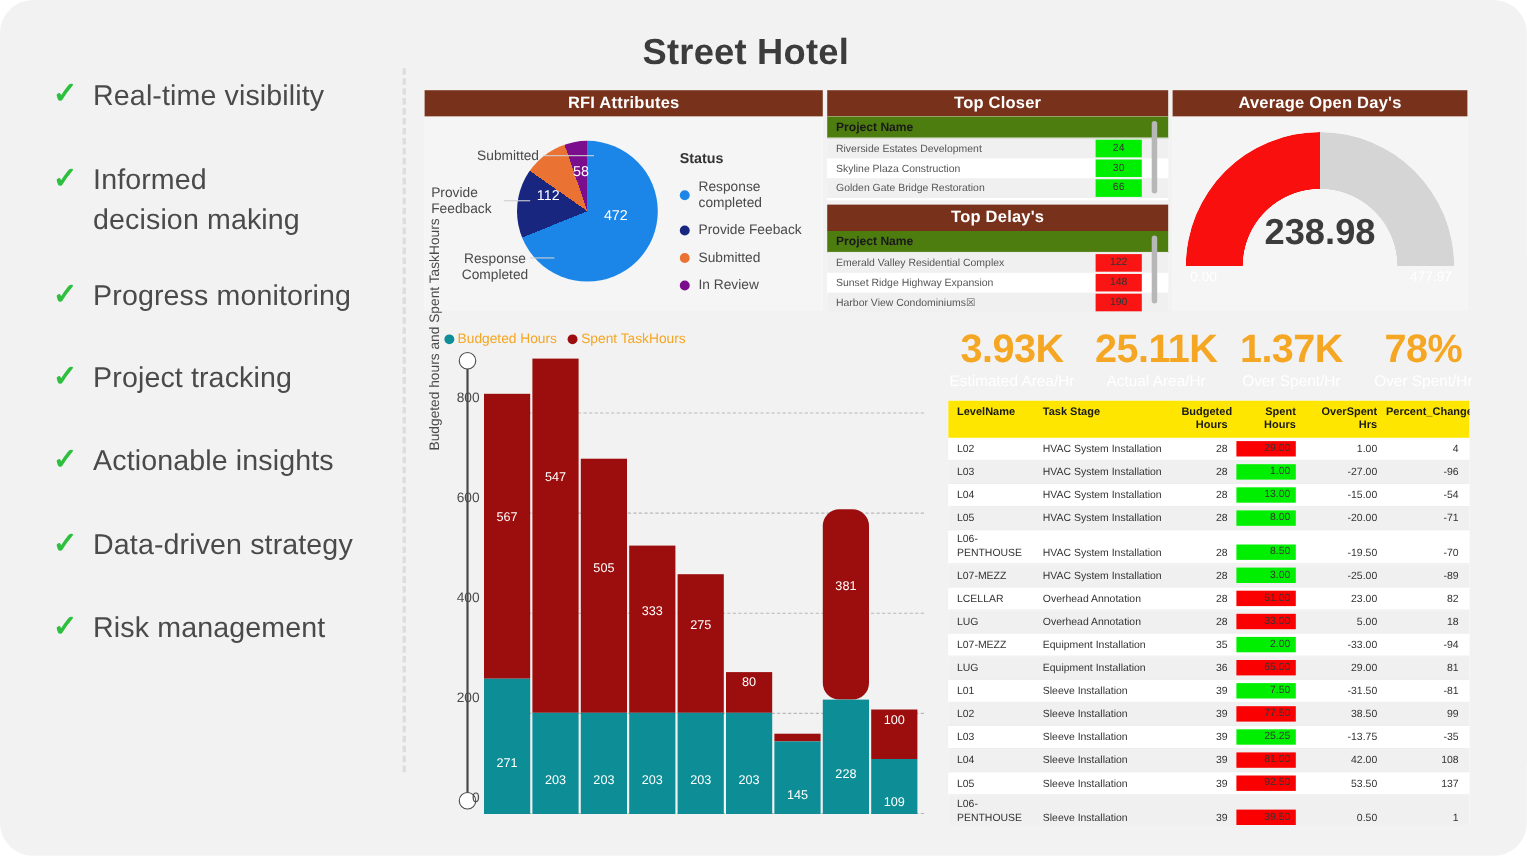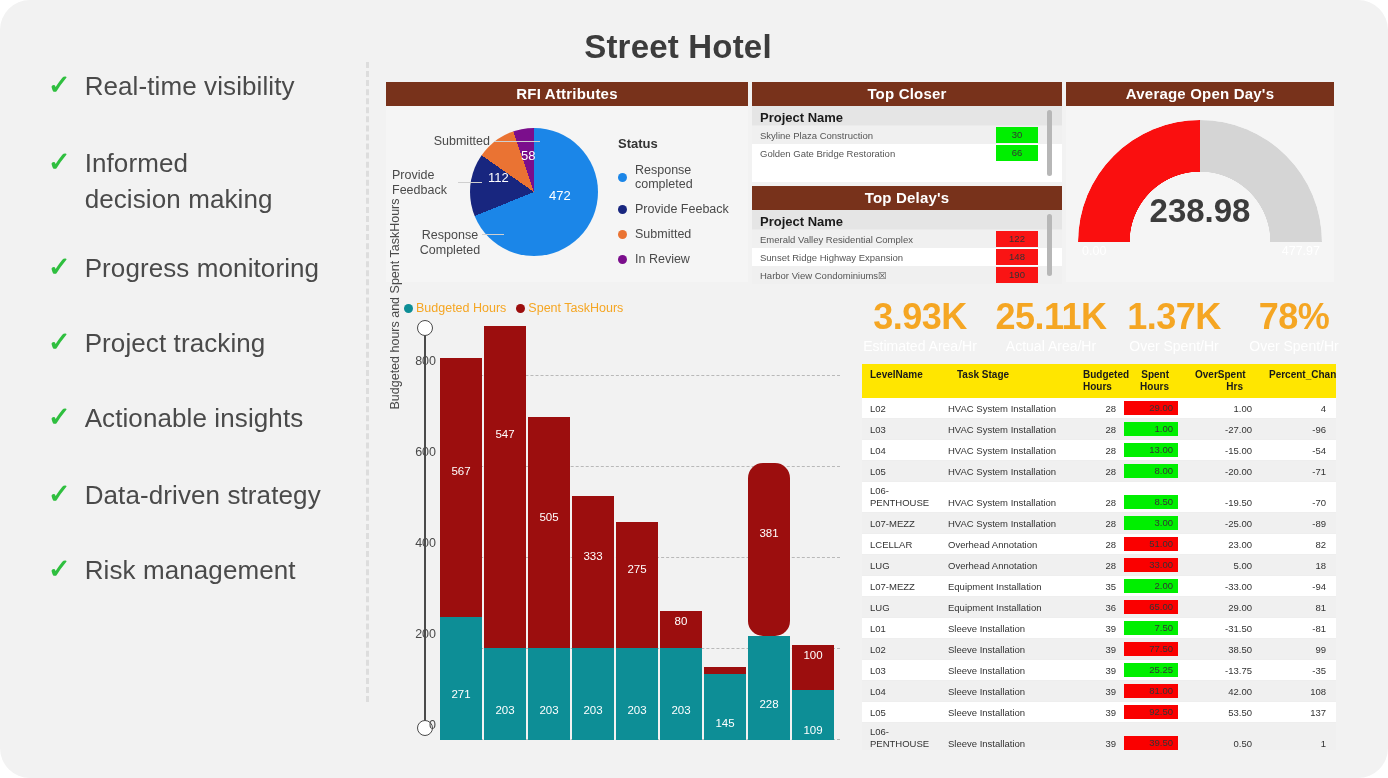--- a/index.html
+++ b/index.html
@@ -78,23 +78,23 @@
   #legend-title { font-size: 13px; font-weight: 700; color: #333333; margin-bottom: 12px; }
   .legend-row { display: flex; align-items: center; gap: 8px; margin-bottom: 11px; }
   .legend-dot { width: 9px; height: 9px; border-radius: 50%; flex: 0 0 auto; }
   .legend-label { font-size: 12.5px; color: #4a4a4a; }
 
   
   #closer-card { left: 752px; top: 82px; width: 310px; height: 100px; }
   #delay-card  { left: 752px; top: 186px; width: 310px; height: 96px; }
   .mini-table { position: relative; background: #ffffff; height: calc(100% - 24px); }
   .mini-hd {
-    font-size: 13px; font-weight: 700; color: #1a1a1a;
+    font-size: 11px; font-weight: 700; color: #1a1a1a;
     padding: 4px 0 4px 8px; height: 20px;
-    border-bottom: 1px solid #ebebeb; background: #e5e5e5;
+    border-bottom: 1px solid #ebebeb; background: #4d7c0f;
   }
   .mini-row { display: flex; align-items: center; height: 18px; font-size: 9.5px; color: #555555; }
   .mini-row:nth-child(odd) { background: #f0f0f0; }
   .mini-name { flex: 1; padding-left: 8px; white-space: nowrap; overflow: hidden; }
   .mini-val {
     width: 42px; margin-right: 24px; text-align: center;
     font-size: 9.5px; color: #333333; line-height: 16px; height: 16px;
   }
   .val-green { background: #00ef00; }
   .val-red { background: #fa1414; }
@@ -146,21 +146,21 @@
   .grid-line { position: absolute; left: 0; width: 400px; border-top: 1px dashed #b9b9b9; }
   .ytick { position: absolute; right: 404px; font-size: 12.5px; color: #4a4a4a; transform: translateY(-8px); }
   .bar-col { position: absolute; bottom: 0; width: 42px; }
   .seg-spent { background: #9c0e0e; position: relative; }
   .seg-budget { background: #0d8e96; position: relative; }
   .seg-label { position: absolute; left: 0; right: 0; text-align: center; color: #ffffff; font-size: 11.5px; }
 
   
   #data-table { position: absolute; left: 862px; top: 364px; width: 474px; height: 386px; background: #ffffff; overflow: hidden; }
   .dt-head { display: flex; background: #ffe600; }
-  .dt-head > div { font-size: 10px; font-weight: 700; color: #1a1a1a; padding: 5px 13px; line-height: 12px; }
+  .dt-head > div { font-size: 10px; font-weight: 700; color: #1a1a1a; padding: 5px 4px; line-height: 12px; }
   .dt-row { display: flex; border-bottom: 1px solid #eeeeee; align-items: flex-end; }
   .dt-row.alt { background: #f0f0f0; }
   .dt-row > div { font-size: 9.5px; color: #333333; padding: 3px 4px; line-height: 12px; }
   .c-level { width: 82px; padding-left: 8px !important; }
   .c-stage { width: 126px; }
   .c-budget { width: 50px; text-align: right; }
   .c-spent { width: 62px; text-align: right; }
   .c-over { width: 74px; text-align: right; }
   .c-pct { width: 78px; text-align: right; padding-right: 8px !important; }
   .spent-chip { display: inline-block; width: 54px; text-align: right; padding: 1px 5px 1px 0; }
@@ -249,20 +249,24 @@
       </div>
     </div>
   </div>
 
   <div class="card" id="closer-card">
     <div class="card-head">Top Closer</div>
     <div class="mini-table">
       <div class="mini-hd">Project Name</div>
       <div id="closer-rows">
           <div class="mini-row">
+            <div class="mini-name">Riverside Estates Development</div>
+            <div class="mini-val val-green">24</div>
+          </div>
+          <div class="mini-row">
             <div class="mini-name">Skyline Plaza Construction</div>
             <div class="mini-val val-green">30</div>
           </div>
           <div class="mini-row">
             <div class="mini-name">Golden Gate Bridge Restoration</div>
             <div class="mini-val val-green">66</div>
           </div>
         </div>
       <div class="mini-scroll"></div>
     </div>

